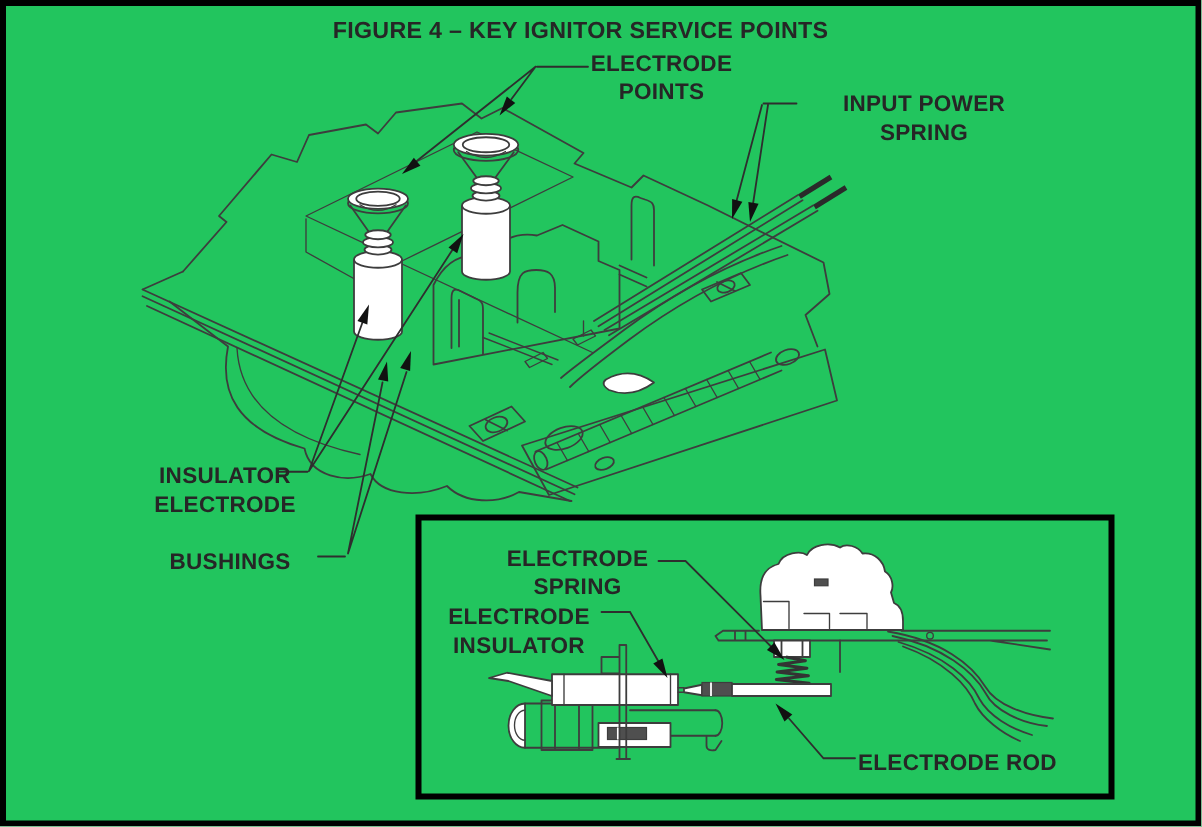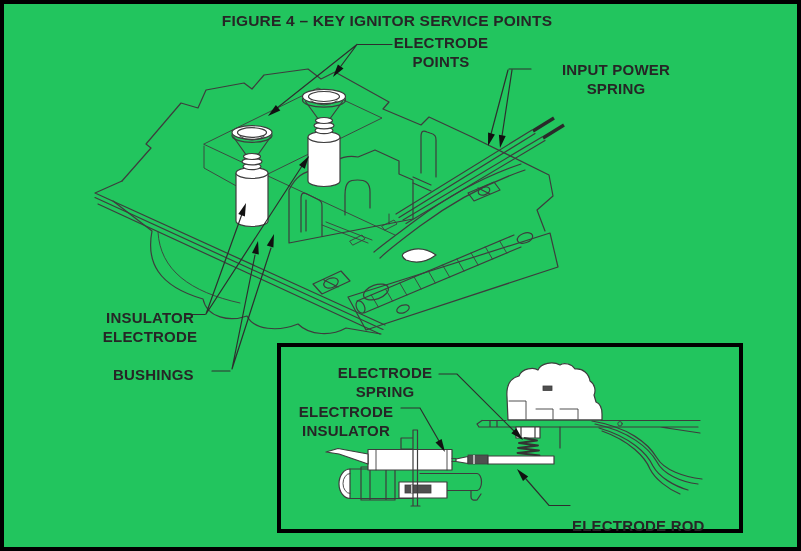--- a/index.html
+++ b/index.html
@@ -200,16 +200,16 @@
   <div class="lbl center" style="left:325px;top:364px;width:120px;">
     <div>ELECTRODE</div>
     <div>SPRING</div>
   </div>
 
   <div class="lbl center" style="left:286px;top:403px;width:120px;">
     <div>ELECTRODE</div>
     <div>INSULATOR</div>
   </div>
 
-  <div class="lbl" style="left:572px;top:517px;">ELECTRODE ROD</div>
+  <div class="lbl" style="left:572px;top:500px;">ELECTRODE ROD</div>
 
   <div class="border-overlay"></div>
 </div>
 
 </body></html>

